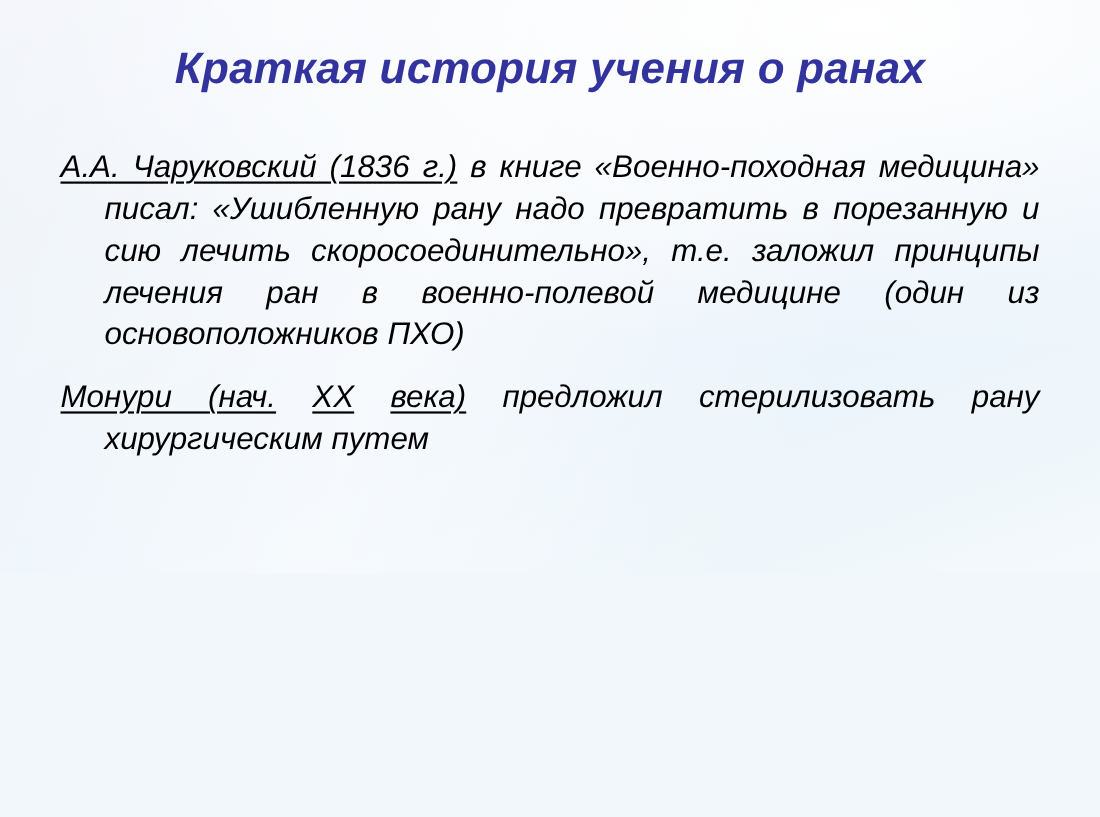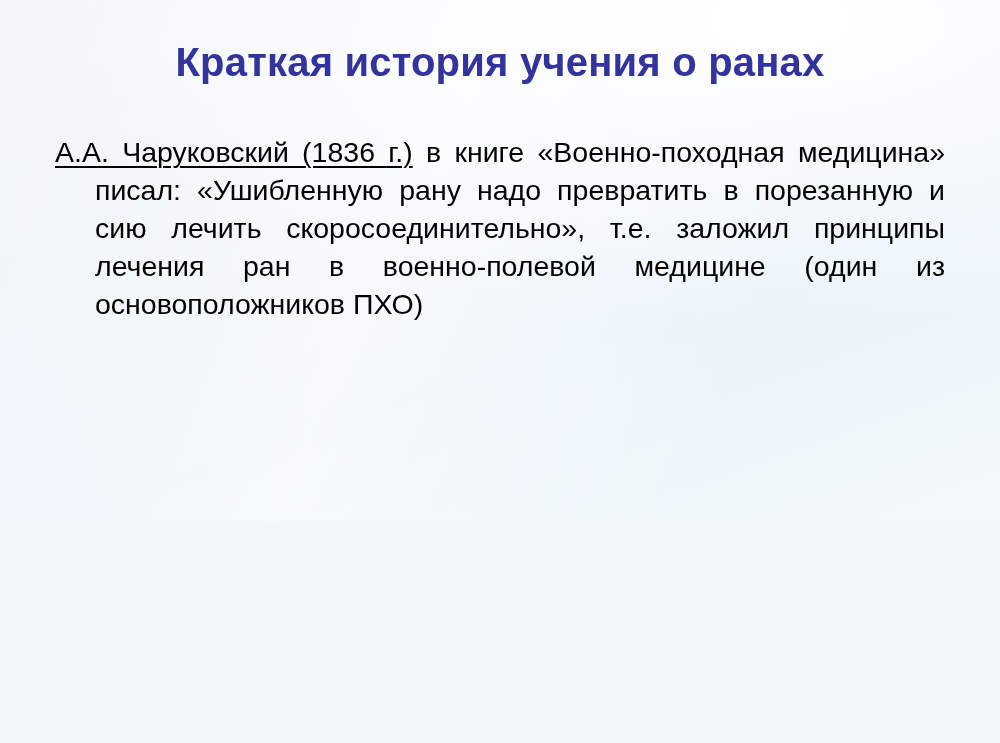--- a/index.html
+++ b/index.html
@@ -16,20 +16,21 @@
 
   #slide {
     position: relative;
     width: 1000px;
     height: 521px;
     box-sizing: border-box;
     background:
       radial-gradient(120% 95% at 78% 4%, #ffffff 0%, rgba(255,255,255,0.55) 28%, rgba(255,255,255,0.0) 62%),
       linear-gradient(160deg, #f4f6fb 0%, #eef4fa 34%, #eaf3fb 62%, #eef6fb 82%, #f4f9fc 100%);
     overflow: hidden;
+    font-style: italic;
   }
 
   
   #slide:before {
     content: "";
     position: absolute;
     inset: 0;
     background: linear-gradient(112deg, rgba(255,255,255,0.0) 0%, rgba(255,255,255,0.55) 40%, rgba(255,255,255,0.0) 74%);
     pointer-events: none;
   }
@@ -88,15 +89,16 @@
 <div id="slide">
 
   <div id="slide-title">Краткая история учения о ранах</div>
 
   <div id="body-text">
 
     <p class="para p1"><span class="lead">А.А. Чаруковский (1836 г.)</span><span> в книге «Военно-походная медицина» писал: «Ушибленную рану надо превратить в порезанную и сию лечить скоросоединительно», т.е. заложил принципы лечения ран в военно-полевой медицине (один из основоположников ПХО)</span></p>
 
 
 
+    <p class="para p4"><span class="lead-seg">Монури (нач.</span> <span class="lead-seg">XX</span> <span class="lead-seg">века)</span><span> предложил стерилизовать рану хирургическим путем</span></p>
 
   </div>
 </div>
 
 </body></html>

